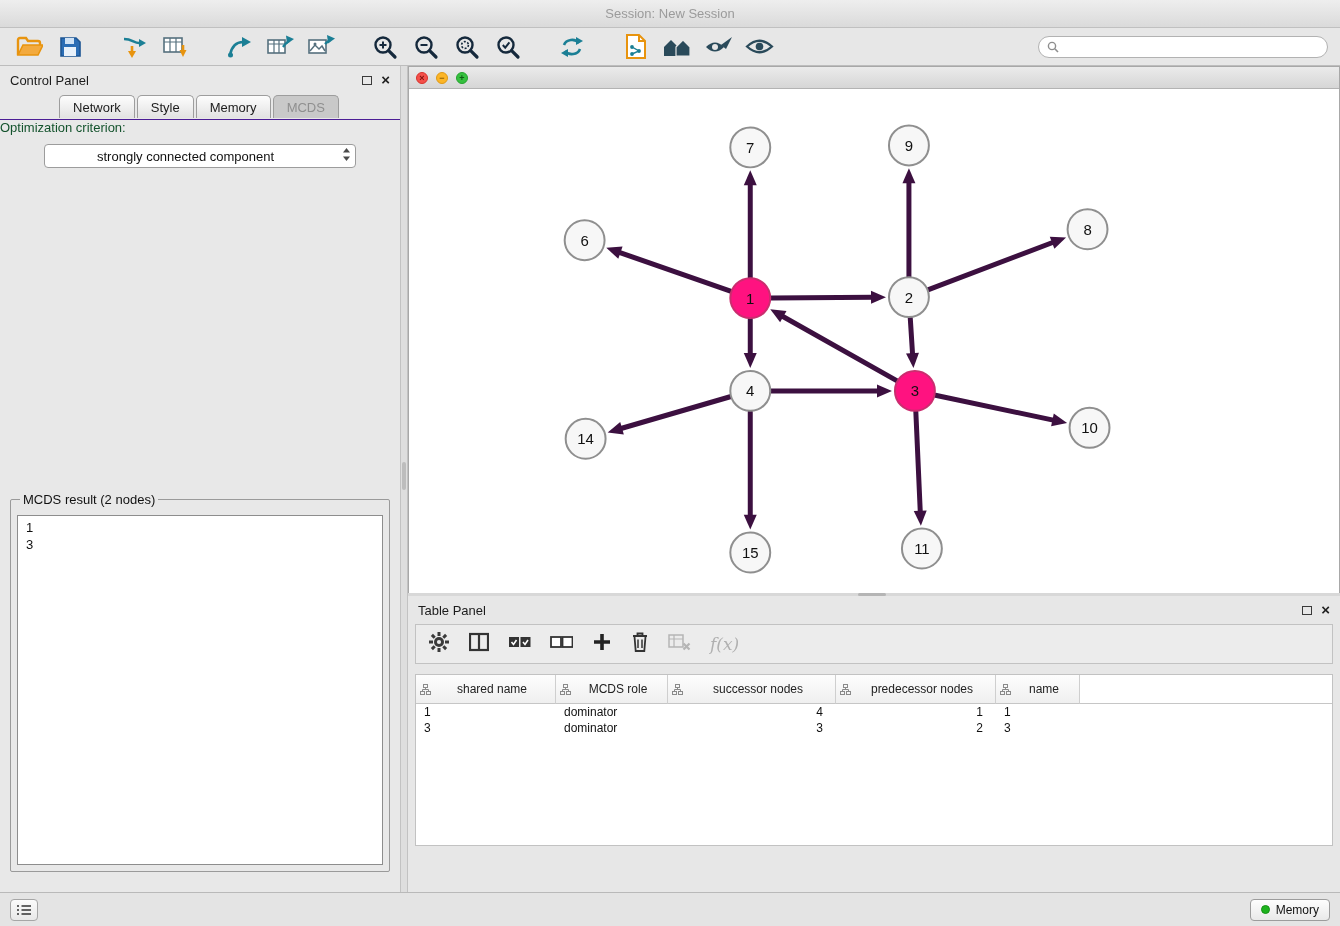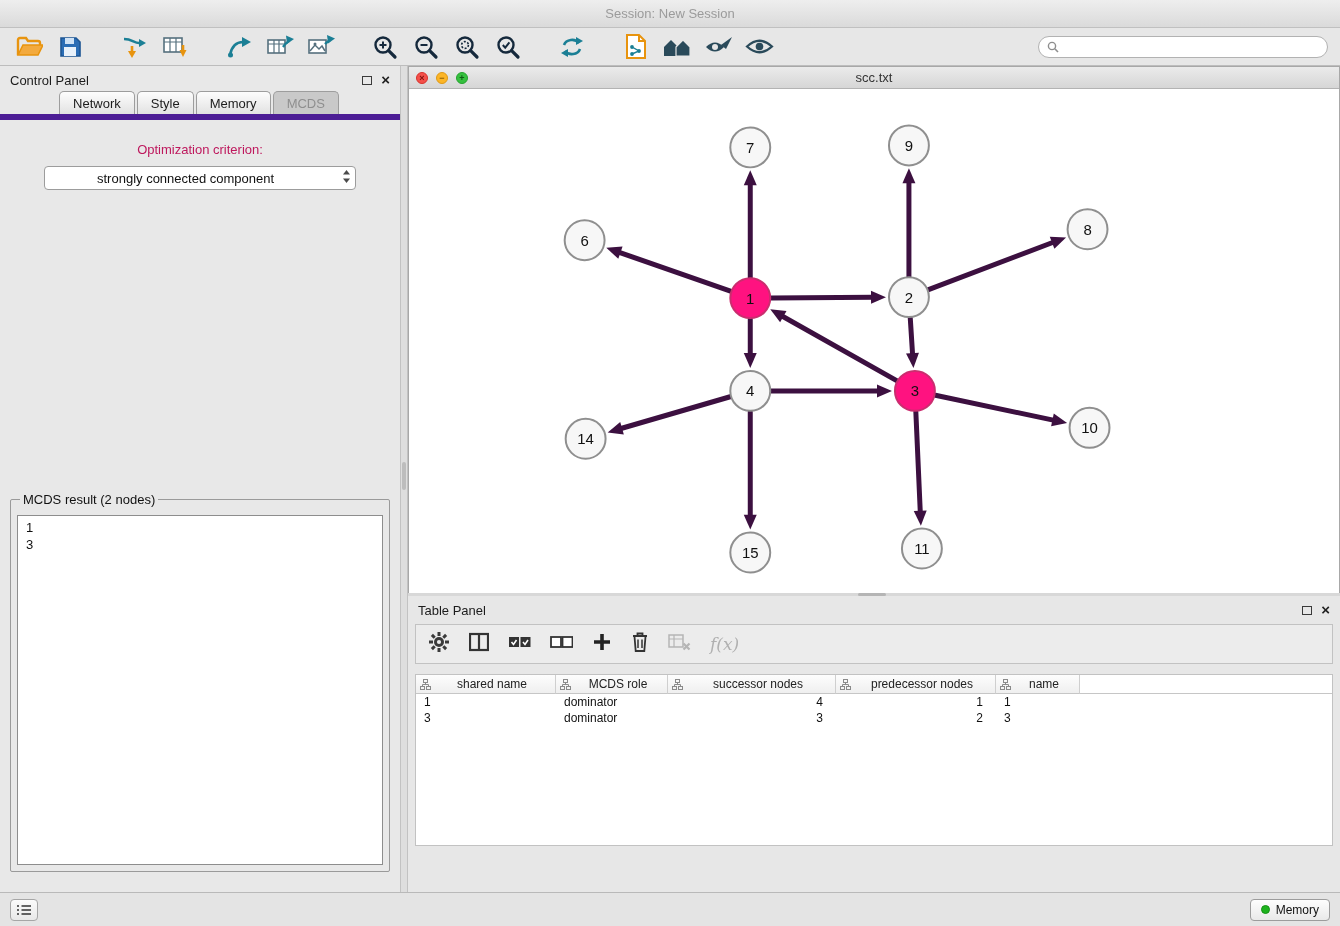--- a/index.html
+++ b/index.html
@@ -21,25 +21,25 @@
   .search-box { margin-left:auto; width:290px; height:22px; border:1px solid #b2b2b2; border-radius:12px;
     background:#fff; display:flex; align-items:center; padding:0 8px; gap:5px; }
   .search-box input { border:none; outline:none; flex:1; font-size:12px; background:transparent; font-family:inherit; }
 
   
   .control-panel { position:absolute; left:0; top:66px; width:400px; height:826px; background:#e8e8e8; }
   .panel-header { height:28px; display:flex; align-items:center; padding:0 10px; font-size:13px; color:#1c1c1c; gap:9px; }
   .flex-spacer { flex:1; }
   .float-btn { width:10px; height:9px; border:1.6px solid #3a3a3a; display:inline-block; }
   .close-btn { font-size:15px; font-weight:bold; color:#222; line-height:10px; cursor:default; }
-  .tab-row { height:26px; display:flex; align-items:flex-end; justify-content:center; border-bottom:6px solid #4c1d95; }
+  .tab-row { height:26px; display:flex; align-items:center; justify-content:center; border-bottom:1px solid #4c1d95; }
   .tab { font-size:13px; color:#1c1c1c; padding:4px 13px 3px; border:1px solid #9d9d9d; border-bottom:none;
     border-radius:5px 5px 0 0; background:linear-gradient(#fdfdfd,#e2e2e2); margin-right:2px; }
   .tab.tab-active { background:#c9c9c9; color:#8f8f8f; }
-  .opt-label { margin-top:22px; text-align:center; font-size:13px; color:#be185d; }
+  .opt-label { font-size:13px; color:#14532d; }
   .combo { margin:9px auto 0; width:312px; height:24px; background:#fff; border:1px solid #9c9c9c; border-radius:4px;
     display:flex; align-items:center; padding:0 4px 0 9px; font-size:13px; color:#111; }
   .combo .combo-label { flex:1;margin-left:43px; }
   .btn-row { margin-top:13px; display:flex; justify-content:center; gap:15px; }
   .ui-btn { font-family:inherit; font-size:13px; color:#111; padding:3px 14px; border:1px solid #9c9c9c; border-radius:4px;
     background:linear-gradient(#ffffff,#ececec); }
   .result-group { position:absolute; left:10px; right:10px; top:426px; bottom:20px;
     border:1px solid #9a9a9a; border-radius:2px; padding:8px 6px 6px; }
   .result-group legend { font-size:13px; color:#111; padding:0 3px; margin-left:3px; }
   .result-list { width:100%; height:100%; background:#fff; border:1px solid #8d8d8d; font-size:13px; color:#111;
@@ -62,21 +62,21 @@
   .tl-green { background:#36c03f; border:1px solid #24a32e; color:#0d5c14; }
   .net-canvas { width:100%; height:504px; background:#fff; }
   .net-canvas svg { display:block; width:100%; height:100%; }
 
   
   .table-panel { position:absolute; left:408px; top:596px; width:932px; height:296px; background:#e7e7e7; }
   .tp-toolbar { position:absolute; left:7px; right:7px; top:28px; height:40px; background:#ececec; border:1px solid #c2c2c2;
     display:flex; align-items:center; padding:0 12px; gap:19px; }
   .fx-label { font-family:"DejaVu Serif", serif; font-style:italic; font-size:17px; color:#b0b0b0; }
   .tp-table { position:absolute; left:7px; right:7px; top:78px; height:172px; background:#fff; border:1px solid #c2c2c2; overflow:hidden; }
-  .thead { display:flex; height:19px; }
+  .thead { display:flex; height:29px; }
   .th { display:flex; align-items:center; background:linear-gradient(#fdfdfd,#efefef);
     border-right:1px solid #cfcfcf; border-bottom:1px solid #c6c6c6; font-size:12px; color:#222; padding:0 2px 0 4px; }
   .th .th-label { flex:1; text-align:center; }
   .th-fill { flex:1; border-bottom:1px solid #c6c6c6; background:#fff; }
   .tr { display:flex; height:16px; align-items:center; }
   .td { font-size:12px; color:#111; padding-left:8px; overflow:hidden; white-space:nowrap; }
   .td.num { text-align:right; padding-left:0; padding-right:13px; }
   .tp-tabs { position:absolute; left:0; right:0; bottom:4px; display:flex; justify-content:center; align-items:flex-end; }
   .tp-tabs .tab { font-weight:600; }
 
@@ -265,21 +265,20 @@
 
   <div class="v-splitter">
       <div class="v-handle"></div>
     </div>
 
   <div class="net-window">
     <div class="net-titlebar">
       <span class="tl tl-red">×</span>
       <span class="tl tl-yellow">−</span>
       <span class="tl tl-green">+</span>
-      <span class="net-title">scc.txt</span>
     </div>
     <div class="net-canvas">
       <svg xmlns="http://www.w3.org/2000/svg" viewBox="0 0 932 504">
           <g>
             <line x1="342" y1="188" x2="342" y2="94" stroke="#3c1040" stroke-width="5" stroke-linecap="round"></line>
             <polygon fill="#3c1040" points="342,81 348.5,96 335.5,96"></polygon>
           </g>
           <g>
             <line x1="322.1752536154717" y1="202.07328138371903" x2="209.9852795163342" y2="162.87437477076736" stroke="#3c1040" stroke-width="5" stroke-linecap="round"></line>
             <polygon fill="#3c1040" points="197.71281746876906,158.5864061035458 214.01733493418575,157.39783123424965 209.7293662669642,169.67029328181476"></polygon>

